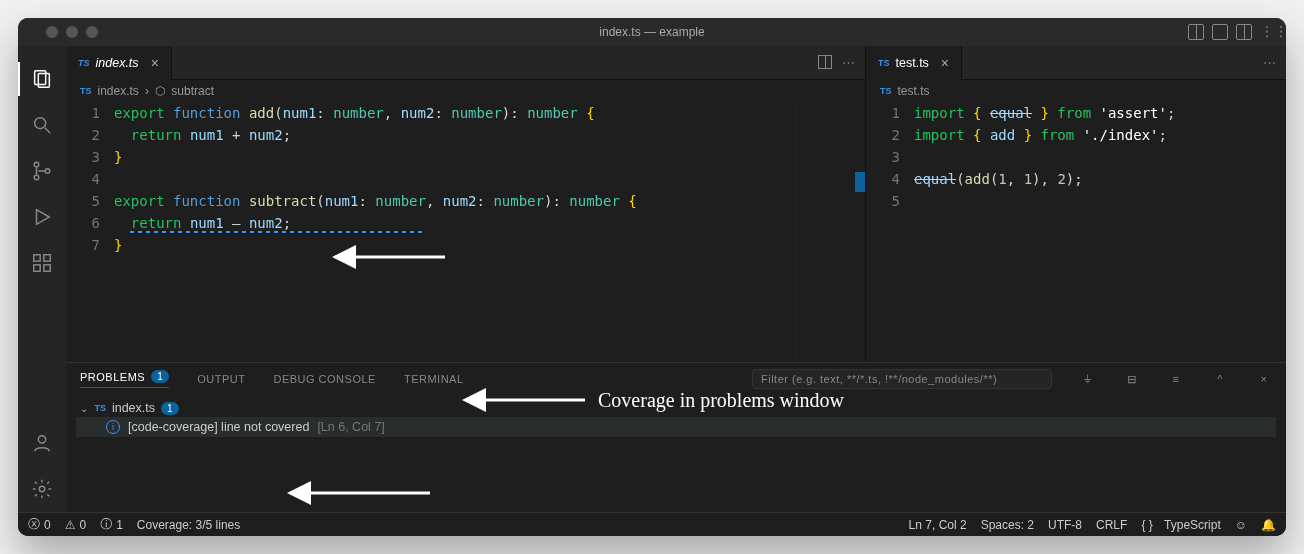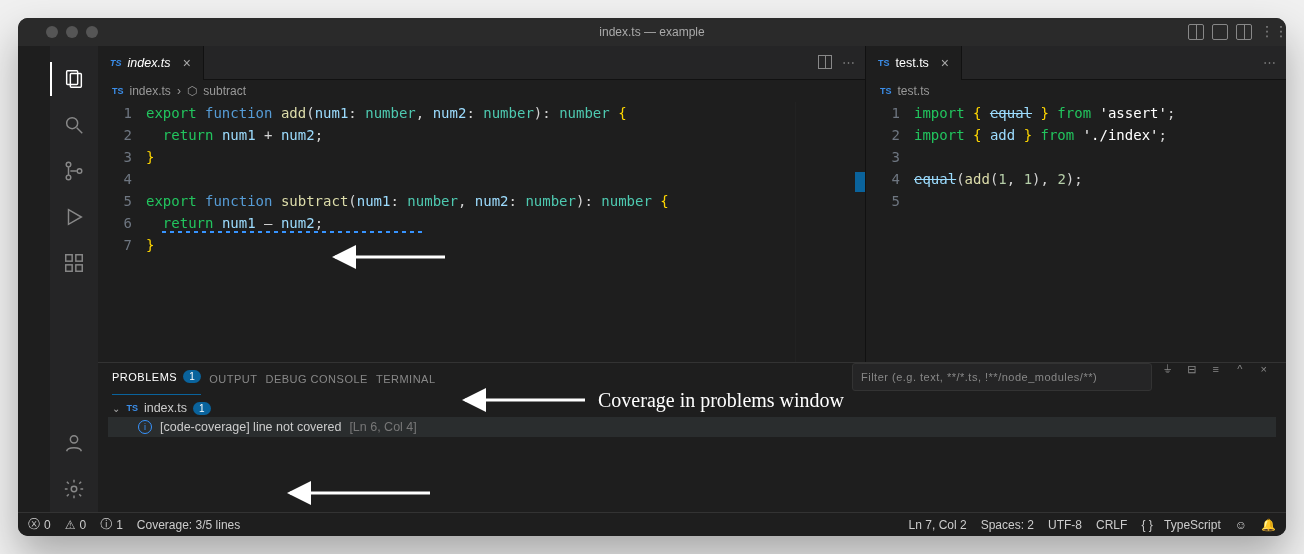--- a/index.html
+++ b/index.html
@@ -36,21 +36,21 @@
   .tl { width: 12px; height: 12px; border-radius: 50%; background: #555; }
   .title-center {
     position: absolute; left: 0; right: 0; text-align: center;
     font-size: 12px; color: #aaa;
   }
   .title-icons { position: absolute; right: 10px; display: flex; gap: 8px; color: #888; }
   .title-icons .ic { width: 16px; height: 16px; border: 1px solid #888; border-radius: 2px; }
   .title-icons .ic.split::before { content:""; display:block; width:50%; height:100%; border-right:1px solid #888; }
   .title-icons .ic.dots { border:none; font-size:14px; line-height:14px; }
 
-  .body { flex: 1; display: flex; overflow: hidden; margin-left: 32px; }
+  .body { flex: 1; display: flex; overflow: hidden; }
 
   
   .activity {
     width: 48px; background: #252526;
     display: flex; flex-direction: column; align-items: center;
     padding-top: 10px;
   }
   .activity .spacer { flex: 1; }
   .act-ic {
     width: 26px; height: 26px; margin: 10px 0;
@@ -126,28 +126,28 @@
     border-left: 1px solid #222;
   }
   .minimap .hl { position:absolute; right:0; width:10px; background:#0a639c; }
 
   
   .panel {
     height: 150px; background: #1e1e1e; border-top: 1px solid #333;
     display: flex; flex-direction: column;
   }
   .panel-tabs {
-    height: 32px; display: flex; gap: 8px;
+    height: 32px; display: flex; align-items: center; gap: 28px;
     padding: 0 14px; font-size: 11px; letter-spacing: .5px; color: #888;
   }
   .panel-tabs .ptab { display:flex; align-items:center; gap:6px; }
   .panel-tabs .ptab.active { color: #fff; border-bottom: 1px solid #0a639c; padding-bottom:4px; }
   .panel-tabs .badge { background:#0a639c; color:#fff; border-radius:8px; font-size:10px; padding:1px 6px; }
   .panel-tabs .filter {
-    margin-left: auto; width: 300px; height: 28px;
+    margin-left: auto; width: 300px; height: 20px;
     background: #252526; border: 1px solid #333; border-radius: 3px;
     color: #888; font-size: 11px; display: flex; align-items:center; padding:0 8px;
   }
   .panel-tabs .pic { color:#888; width:16px; text-align:center; }
   .panel-body { flex:1; padding: 4px 10px; font-size: 12.5px; overflow: hidden; }
   .prob-file { display:flex; align-items:center; gap:6px; padding:2px 4px; }
   .prob-file .chev { color:#aaa; font-size:10px; }
   .prob-file .ts-badge { font-size:9px; font-weight:700; color:#3b8eea; }
   .prob-file .badge { background:#0a639c; color:#fff; border-radius:8px; font-size:10px; padding:1px 6px; }
   .prob-item {
@@ -374,21 +374,21 @@
         <div class="panel-body">
           <div class="prob-file">
             <span class="chev">⌄</span>
             <span class="ts-badge">TS</span>
             <span>index.ts</span>
             <span class="badge">1</span>
           </div>
           <div class="prob-item">
             <span class="info-ic">i</span>
             <span>[code-coverage] line not covered</span>
-            <span class="loc">[Ln 6, Col 4]</span>
+            <span class="loc">[Ln 6, Col 7]</span>
           </div>
         </div>
       </div>
 
     </div>
   </div>
 
   <div class="status">
     <div class="grp">
         <span class="sic">ⓧ</span>

